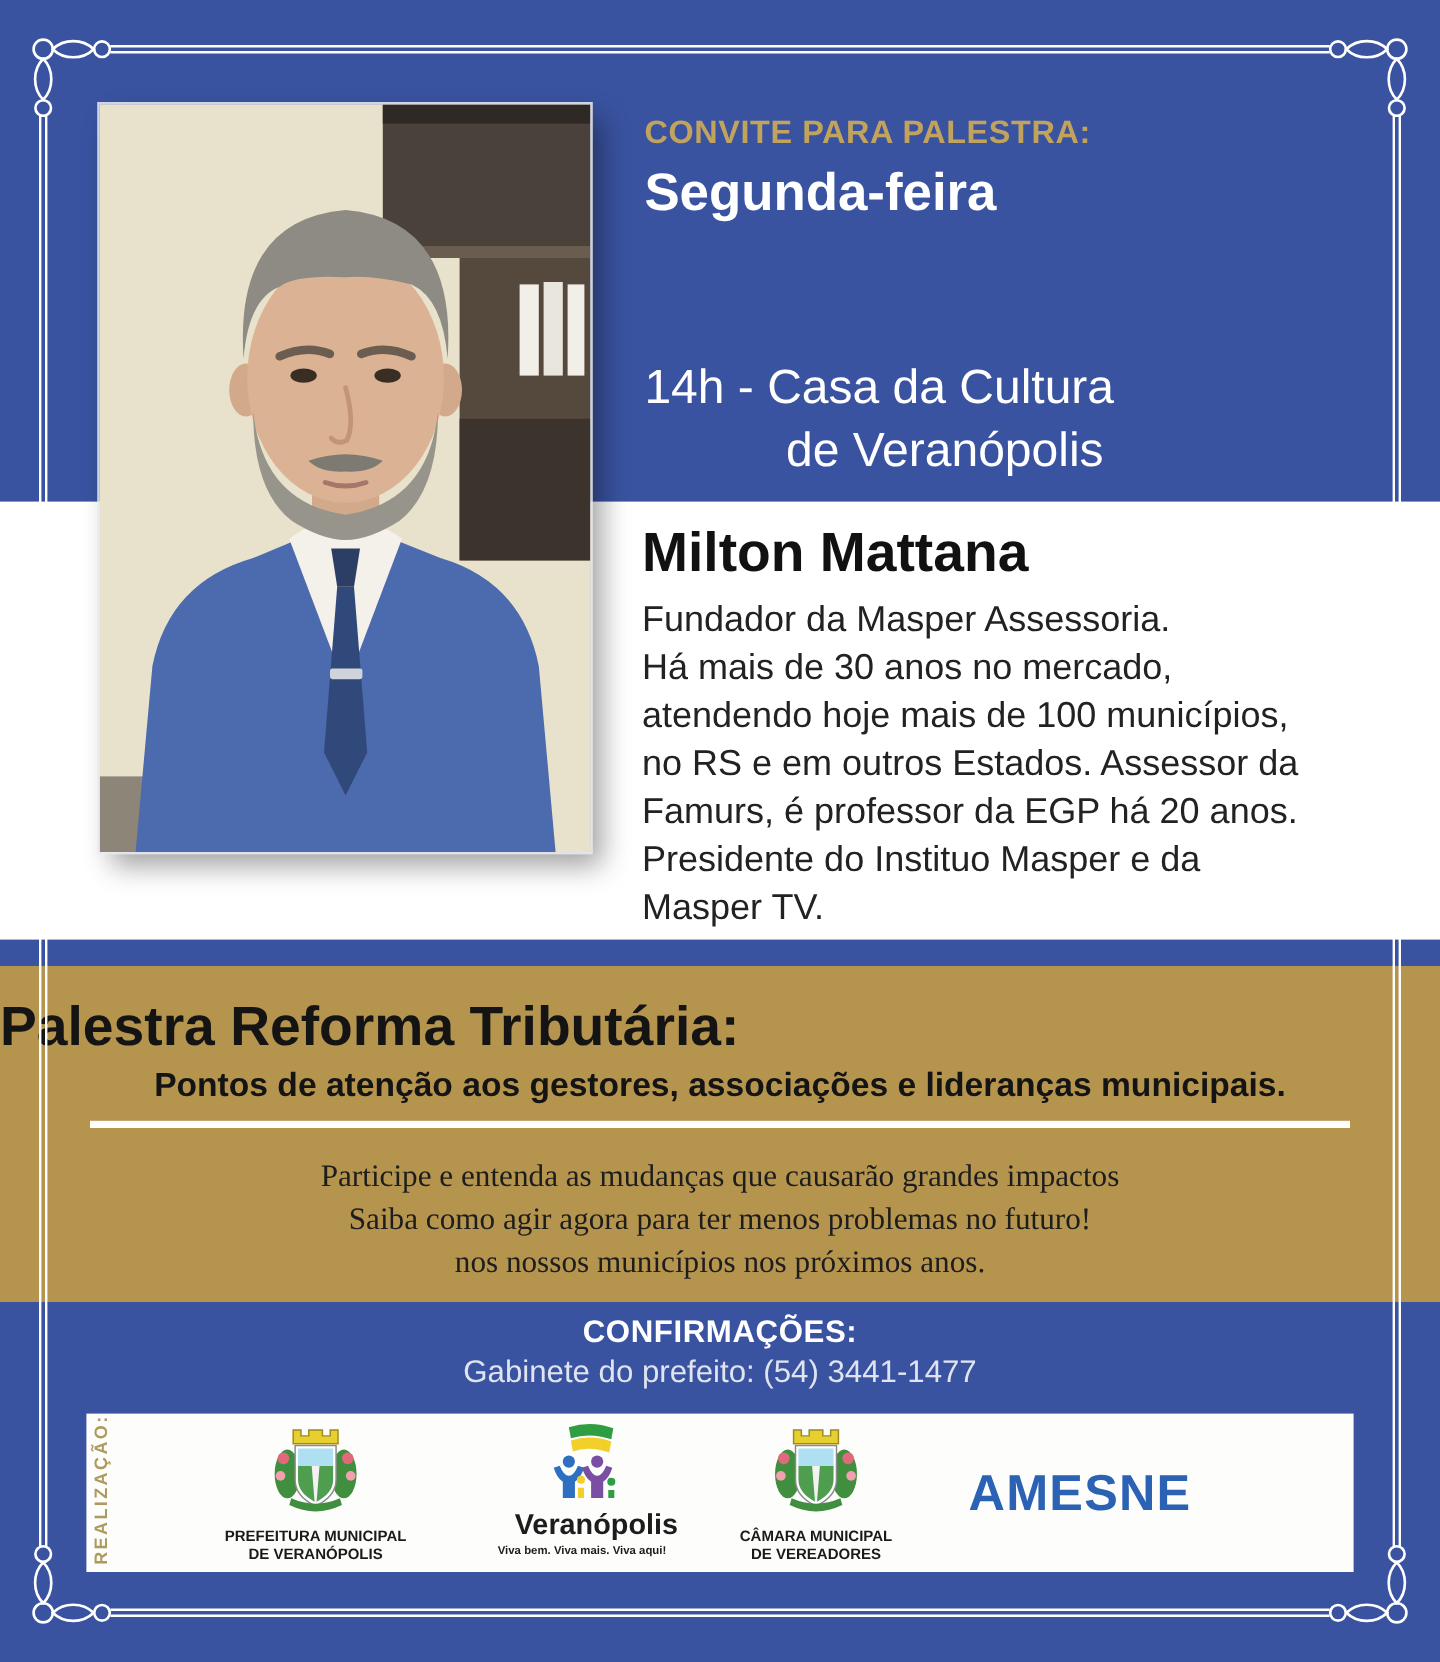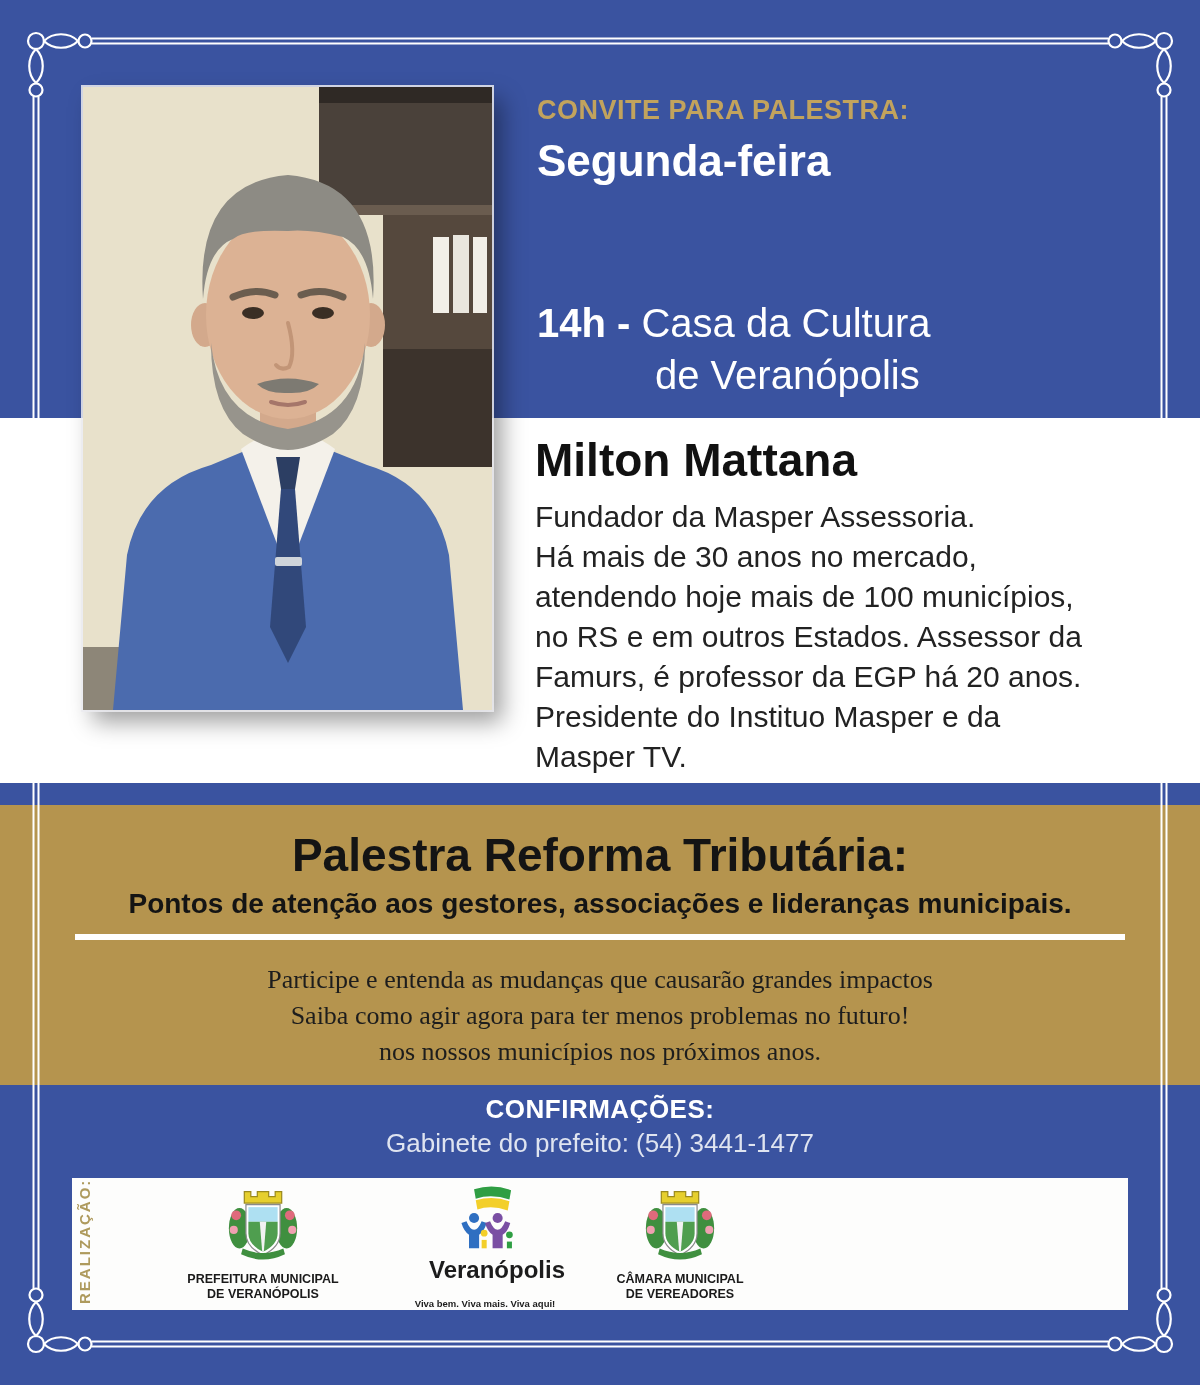--- a/index.html
+++ b/index.html
@@ -35,35 +35,35 @@
     color:#c2a35d;font-size:27px;font-weight:600;letter-spacing:.5px;
   }
   .date-block{
     position:absolute;left:537px;top:133px;z-index:3;
     color:#ffffff;font-size:44px;font-weight:800;line-height:55px;
   }
   .venue-block{
     position:absolute;left:537px;top:297px;z-index:3;
     color:#ffffff;font-size:40px;font-weight:400;line-height:52px;
   }
-  .venue-block .bold{font-weight:700;}
+  .venue-block .bold{font-weight:400;}
   .venue-line2{margin-left:118px;}
   
   .speaker-name{
     position:absolute;left:535px;top:433px;z-index:3;
     color:#111111;font-size:46px;font-weight:800;
   }
   .speaker-bio{
     position:absolute;left:535px;top:497px;z-index:3;
     color:#222222;font-size:30px;font-weight:400;line-height:40px;
   }
   
   .lecture-title{
     position:absolute;left:0;top:828px;width:1200px;z-index:3;
-    text-align:center;color:#141414;font-size:46px;font-weight:800;
+    color:#141414;font-size:46px;font-weight:800;
   }
   .lecture-subtitle{
     position:absolute;left:0;top:888px;width:1200px;z-index:3;
     text-align:center;color:#141414;font-size:28px;font-weight:700;
   }
   .lecture-rule{
     position:absolute;left:75px;top:934px;width:1050px;height:6px;
     background:#ffffff;z-index:3;
   }
   .lecture-body{
@@ -88,21 +88,21 @@
   .logo-cell{position:absolute;z-index:4;text-align:center;}
   .logo-prefeitura{left:178px;top:1186px;width:170px;}
   .logo-veranopolis{left:405px;top:1186px;width:160px;}
   .logo-camara{left:595px;top:1186px;width:170px;}
   .logo-amesne{left:800px;top:1186px;width:200px;height:116px;
     display:flex;align-items:center;justify-content:center;}
   .crest-caption{
     margin-top:4px;color:#1a1a1a;font-size:12.5px;font-weight:700;line-height:15px;
   }
   .veran-wordmark{color:#1c1c1c;font-size:24px;font-weight:800;margin-top:2px;text-align:right;}
-  .veran-tagline{color:#1c1c1c;font-size:9.5px;font-weight:700;margin-top:14px;}
+  .veran-tagline{color:#1c1c1c;font-size:9.5px;font-weight:700;margin-top:2px;}
   .amesne-wordmark{color:#2b62b4;font-size:42px;font-weight:800;letter-spacing:1px;}
 </style>
 </head>
 <body>
 
 <div class="poster">
 
   <div class="band band-white"></div>
   <div class="band band-gold"></div>
   <div class="footer-strip"></div>
@@ -252,14 +252,17 @@
       <path d="M27,44 L63,44 L63,58 Q63,72 45,81 Q27,72 27,58 Z" fill="#4f9e4f"></path>
       <path d="M41,44 L49,44 L46,81 L44,81 Z" fill="#f2f2f2"></path>
       <path d="M18,84 Q45,97 72,84 L70,77 Q45,88 20,77 Z" fill="#3f8f3f"></path>
     </svg>
     <div class="crest-caption">
       <div>CÂMARA MUNICIPAL</div>
       <div>DE VEREADORES</div>
     </div>
   </div>
 
+  <div class="logo-cell logo-amesne">
+    <div class="amesne-wordmark">AMESNE</div>
+  </div>
 
 </div>
 
 </body></html>

